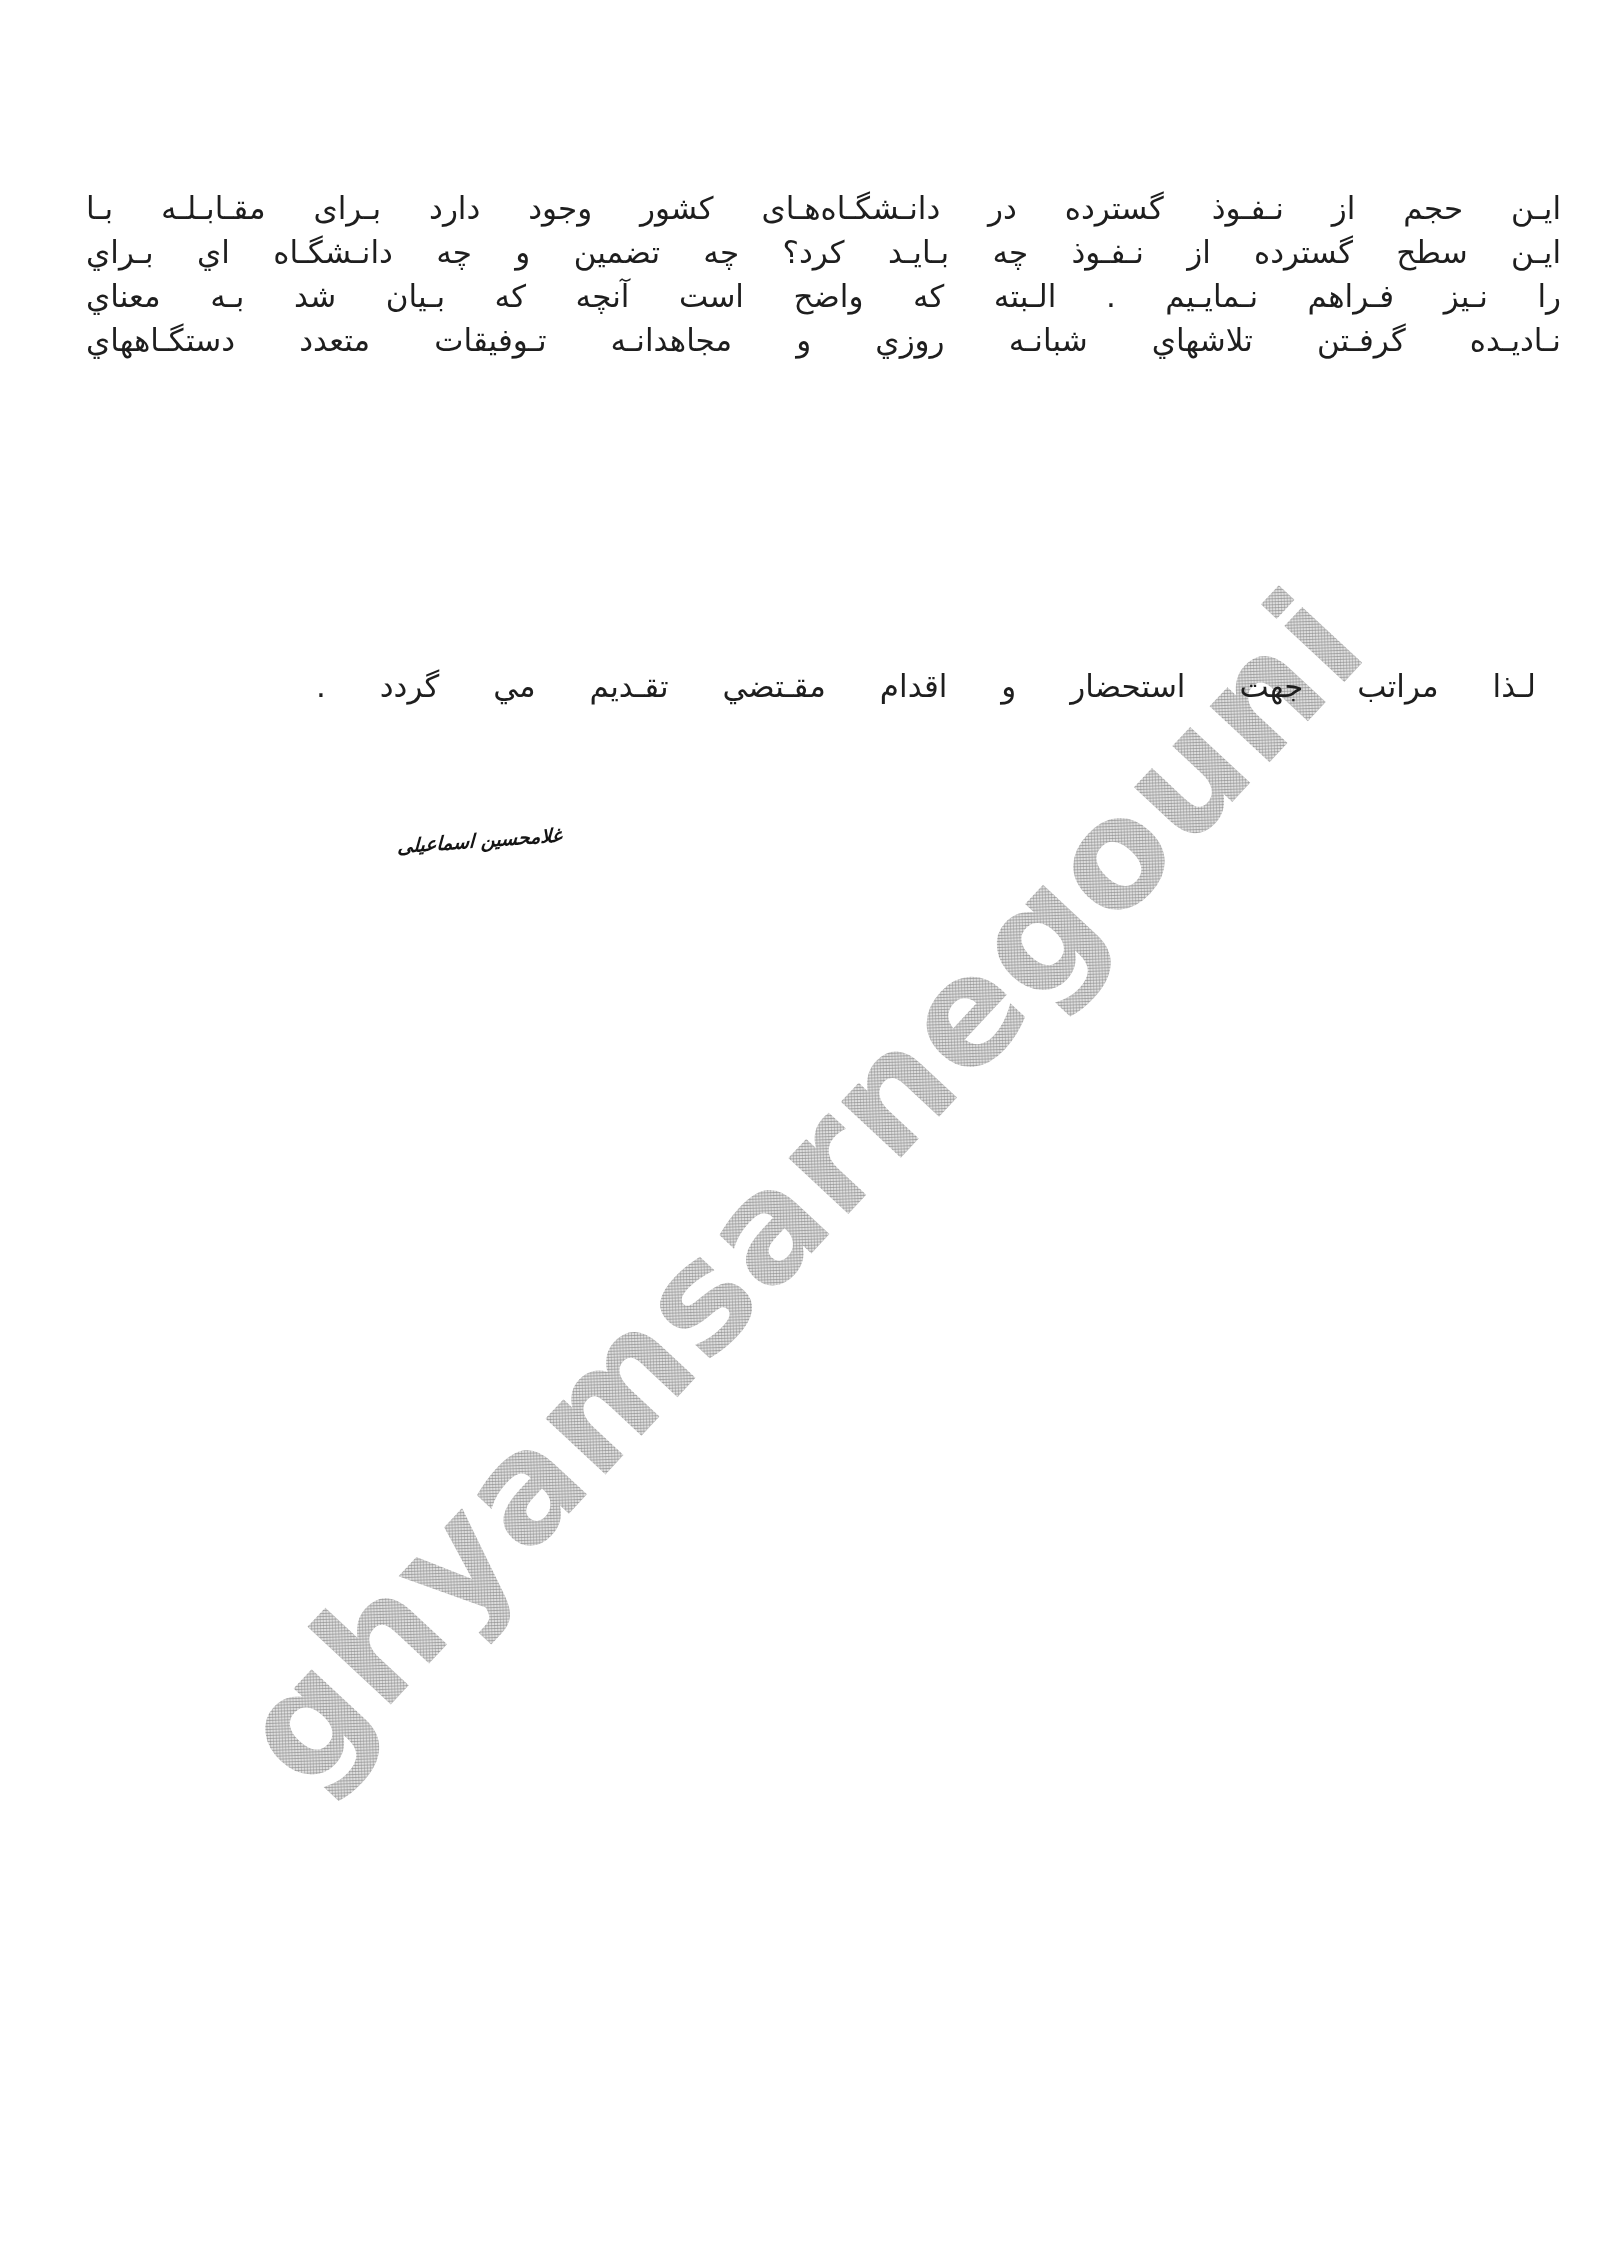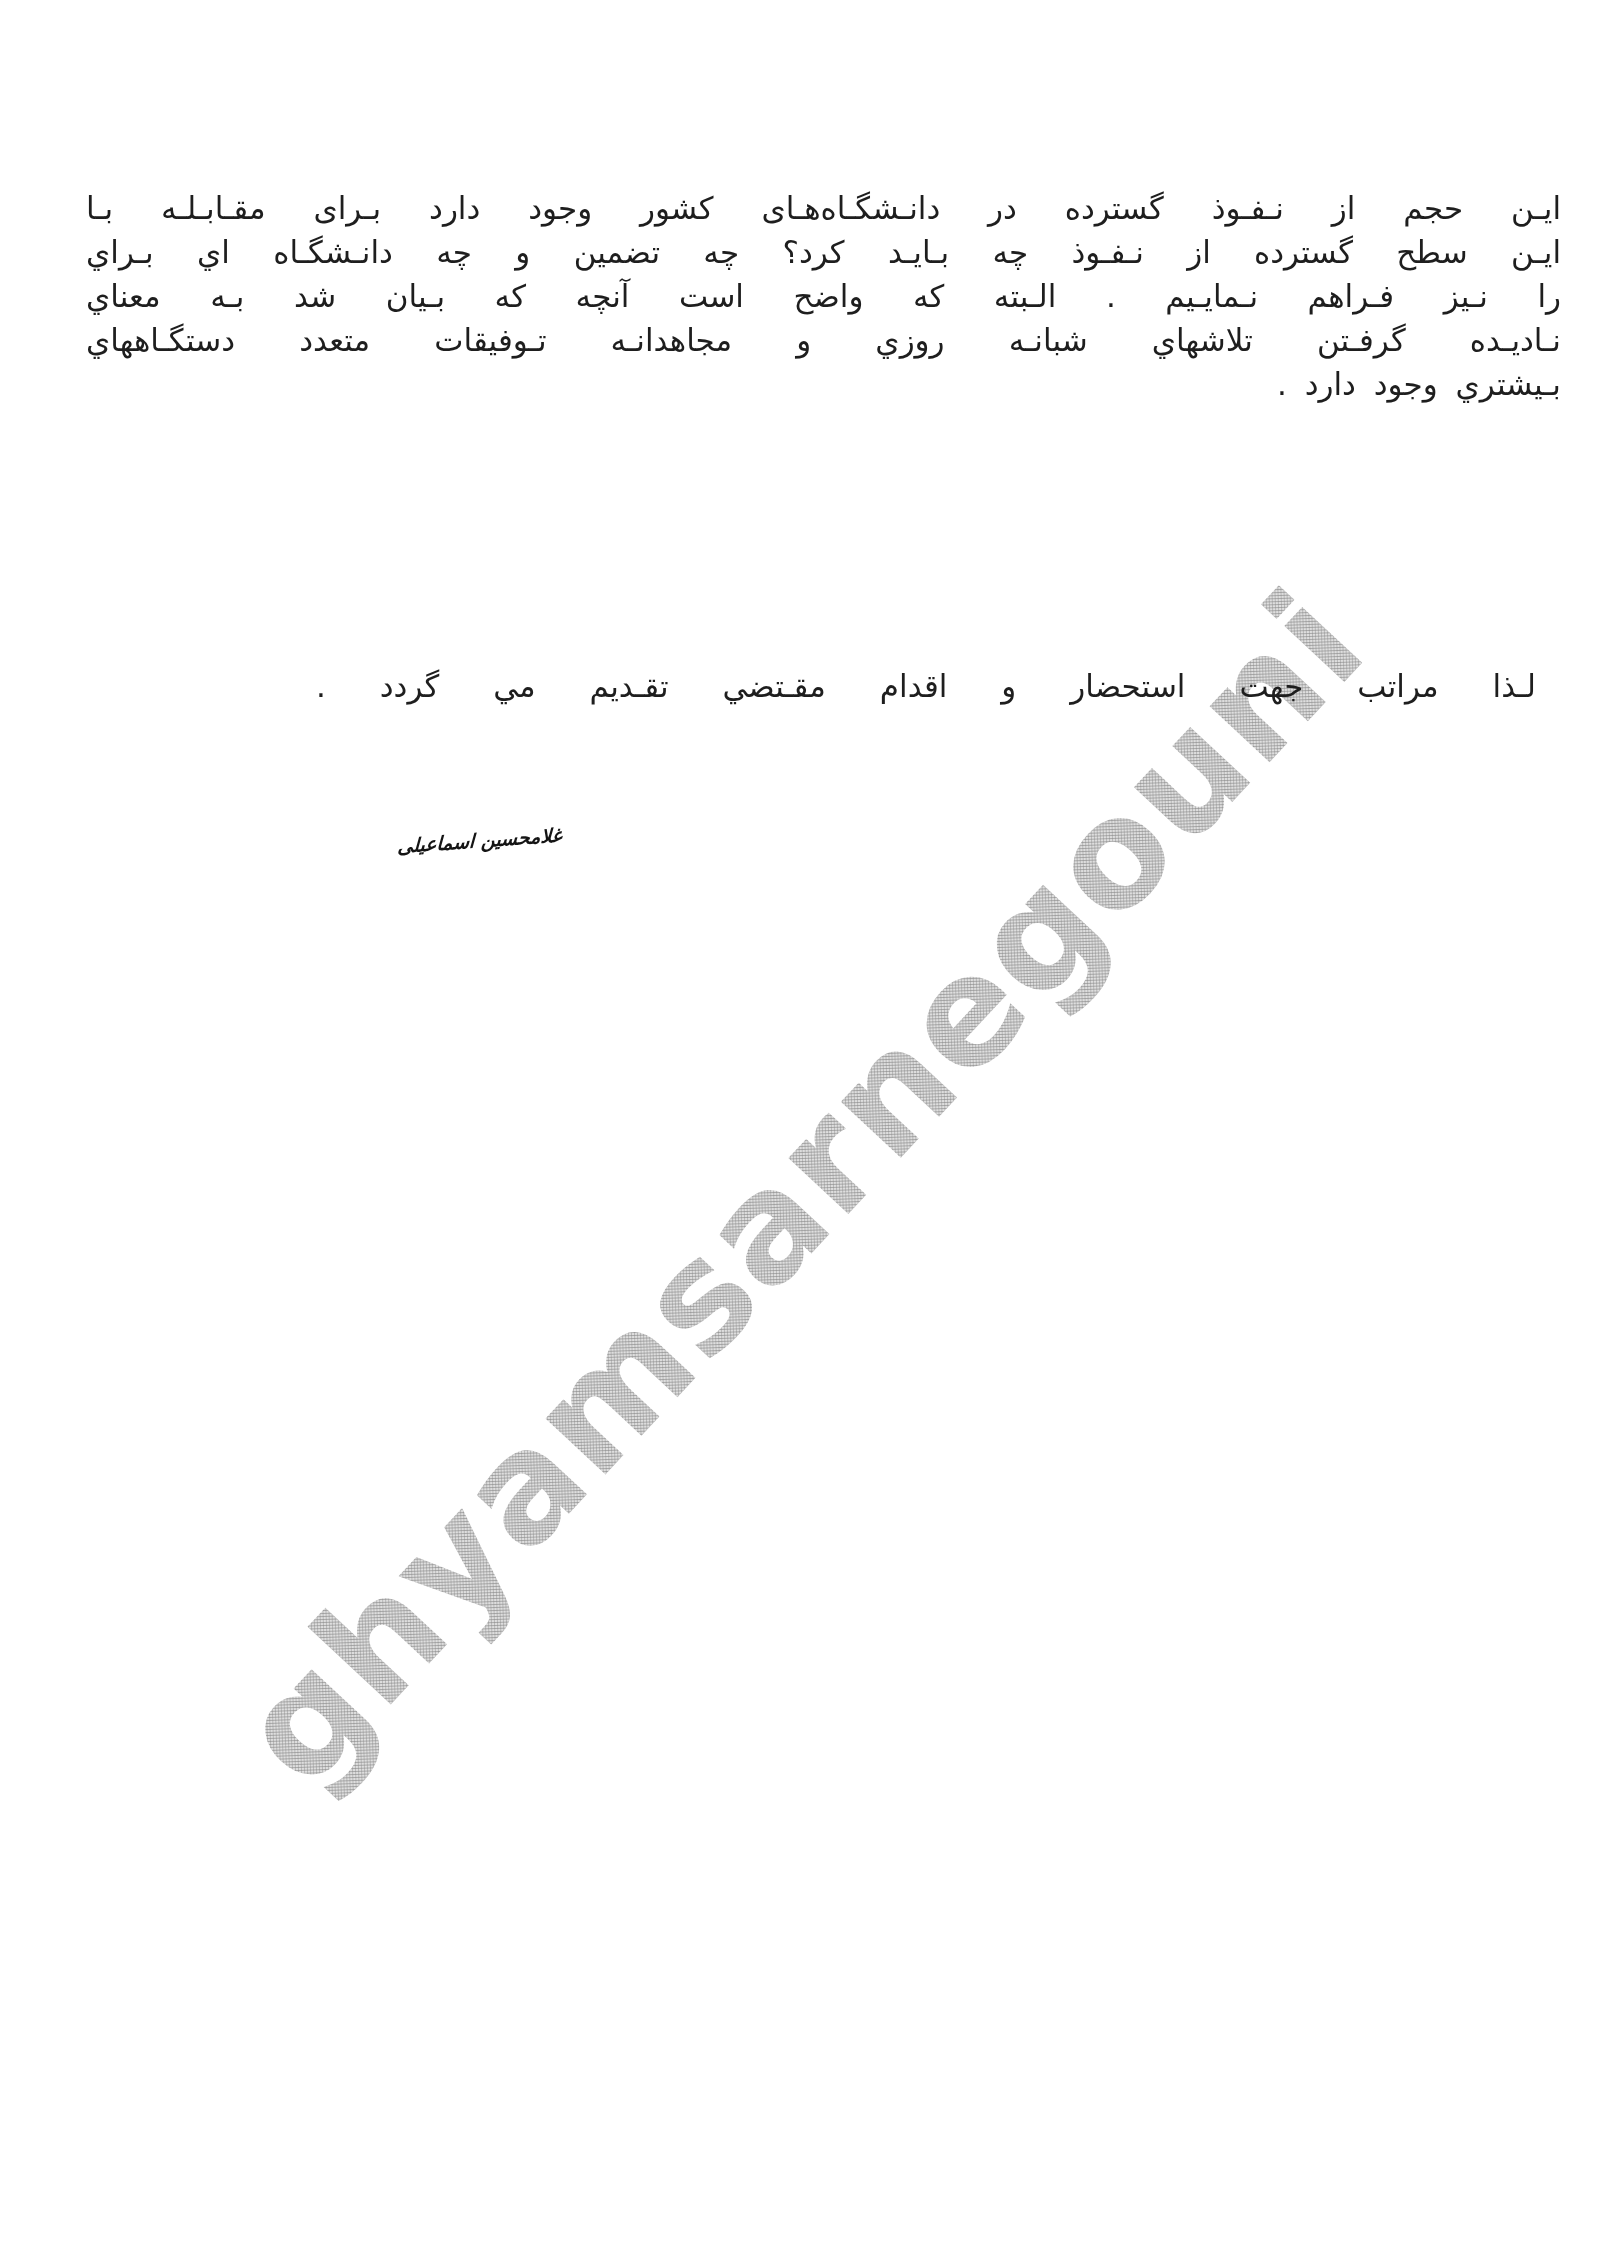--- a/index.html
+++ b/index.html
@@ -98,20 +98,19 @@
   </svg>
 </div>
 
 <div class="text-layer">
 
   <div class="body-paragraph">
     <div class="line line-justified">ایـن حجم از نـفـوذ گسترده در دانـشگـاه‌هـای كشور وجود دارد بـرای مقـابـلـه بـا</div>
     <div class="line line-justified">ایـن سطح گسترده از نـفـوذ چه بـایـد كرد؟ چه تضمين و چه دانـشگـاه اي بـراي</div>
     <div class="line line-justified">را نـيز فـراهم نـمايـيم . الـبته كه واضح است آنچه كه بـيان شد بـه معناي</div>
     <div class="line line-justified">نـاديـده گرفـتن تلاشهاي شبانـه روزي و مجاهدانـه تـوفيقات متعدد دستگـاههاي</div>
-    <div class="line line-end">بـيشتري وجود دارد .</div>
   </div>
 
   <div class="closing-line">لـذا مراتب جهت استحضار و اقدام مقـتضي تقـديم مي گردد .</div>
 
   <div class="signature">غلامحسین اسماعیلی</div>
 
 </div>
 
 </body></html>

